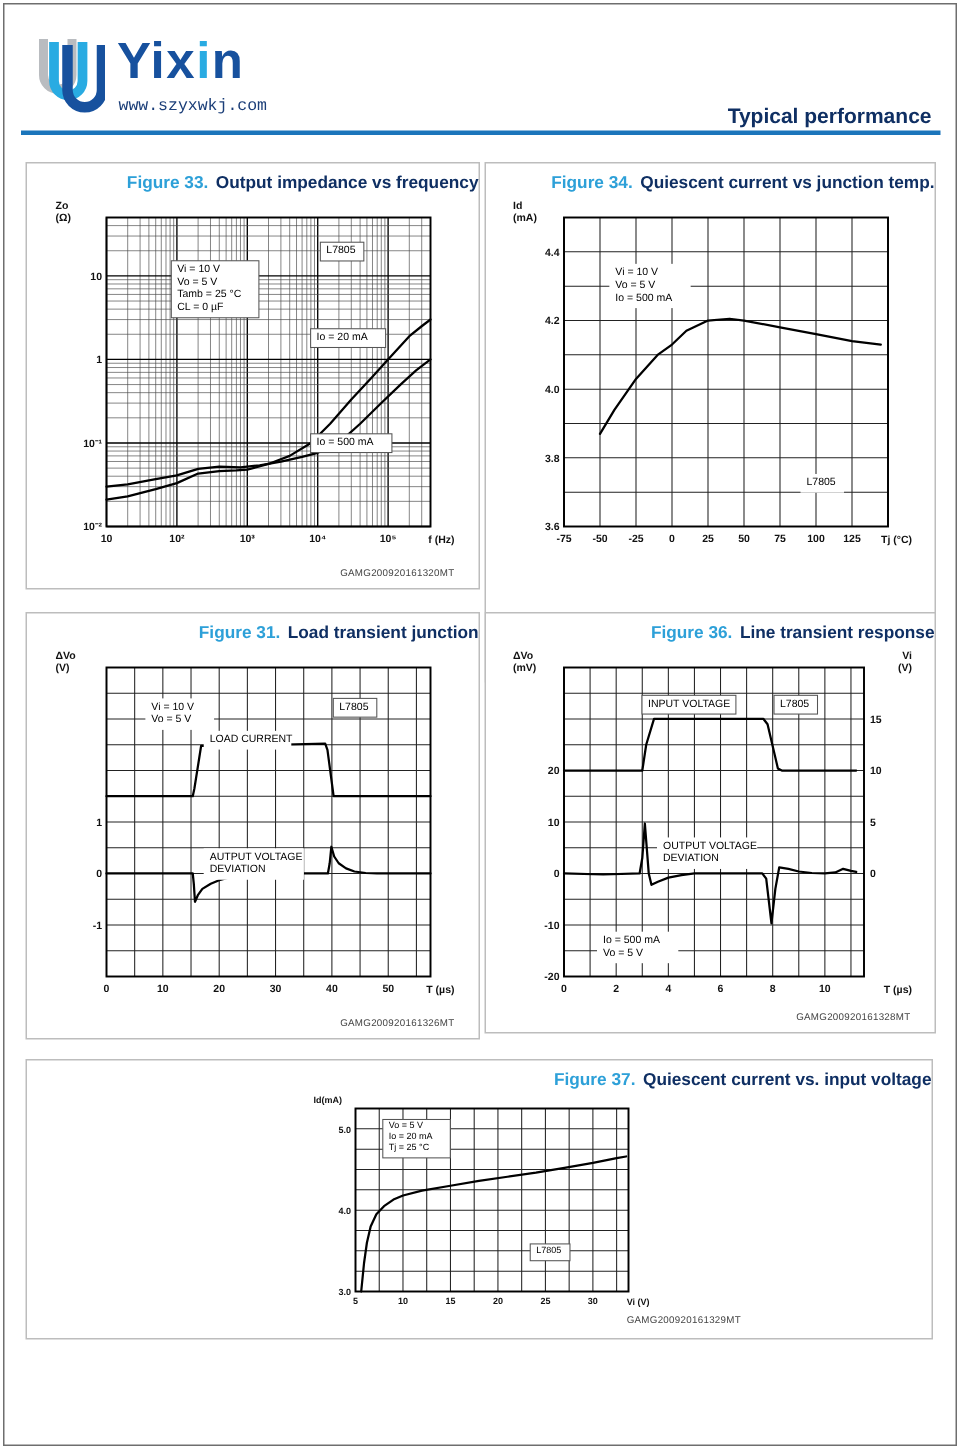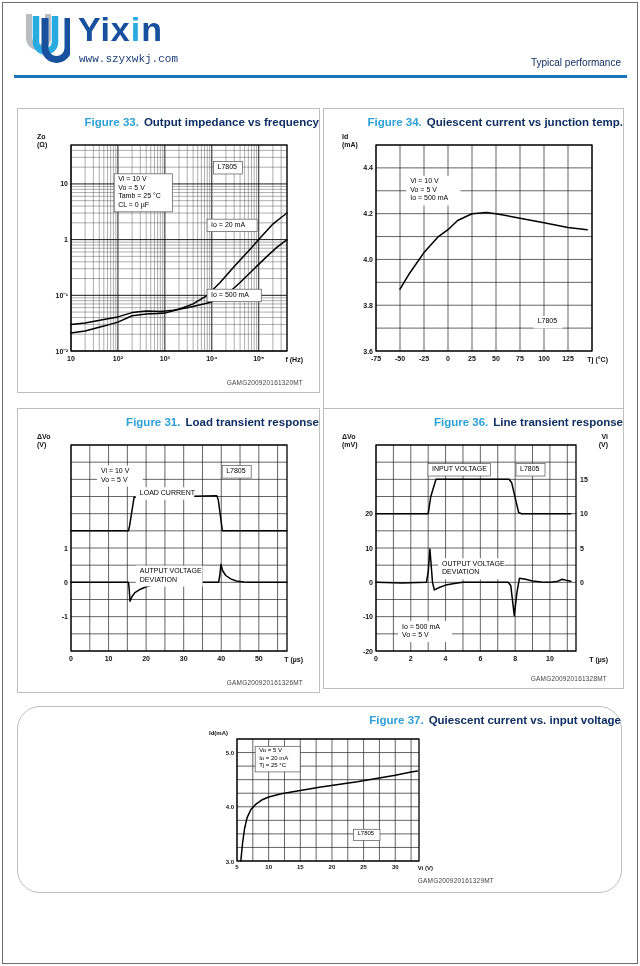--- a/index.html
+++ b/index.html
@@ -1,36 +1,36 @@
 <!DOCTYPE html>
 <html><head>
 <meta charset="utf-8">
 <style>
   * { margin:0; padding:0; box-sizing:border-box; }
   html,body { width:640px; height:966px; background:#ffffff; overflow:hidden;
     font-family:"Liberation Sans", sans-serif; position:relative; }
   .page-frame { position:absolute; inset:2px; border:1px solid #6e6e6e; pointer-events:none; }
 
   
-  .header { position:absolute; left:0; top:0; width:636px; height:92px; }
+  .header { position:absolute; left:0; top:12px; width:636px; height:92px; }
   .logo-mark { position:absolute; left:24px; top:12px; }
   .brand { position:absolute; left:78px; top:10px; font-size:34px; font-weight:bold; letter-spacing:1px; }
   .brand .b1, .brand .b2 { color:#17519e; }
   .brand .acc { color:#29abe2; }
   .website { position:absolute; left:79px; top:53px; font-size:11px; color:#1b3e78;font-family:Liberation Mono, monospace; }
-  .section-label { position:absolute; right:15px; top:57px; font-size:10px; font-weight:normal; color:#0f2f63; }
+  .section-label { position:absolute; right:15px; top:57px; font-size:14px; font-weight:bold; color:#0f2f63; }
   .blue-rule { position:absolute; left:14px; top:75px; width:613px; height:3px; background:#1b75bb; }
 
   
   .panel { position:absolute; background:#fff; border:1px solid #bdbdbd; }
   #p33 { left:17px; top:108px; width:303px; height:285px; }
   #p34 { left:323px; top:108px; width:301px; height:347px; }
   #p35 { left:17px; top:408px; width:303px; height:285px; }
   #p36 { left:323px; top:408px; width:301px; height:281px; }
-  #p37 { left:17px; top:706px; width:605px; height:187px;border-radius:23px; }
+  #p37 { left:17px; top:706px; width:605px; height:187px; }
 
   .fig-title { text-align:right; font-size:11.5px; font-weight:bold; padding-top:7px; }
   .fig-label { color:#2da0d8; margin-right:5px; }
   .fig-name  { color:#0f2f63; }
   svg.chart { display:block; margin:3px auto 0 auto; }
   .fig-code { position:absolute; right:16px; bottom:6px; font-size:6.5px; color:#444; letter-spacing:.2px; }
   #p37 .fig-code { right:127px; bottom:8px; }
 </style>
 </head>
 <body>
@@ -219,21 +219,21 @@
         <text x="270" y="231" text-anchor="end">Tj (°C)</text>
         <text x="4" y="8" text-anchor="start">Id</text>
         <text x="4" y="16" text-anchor="start">(mA)</text>
       </g>
     </svg>
   <div class="fig-code">GAMG200920161321MT</div>
 </section>
 
 <section class="panel" id="p35">
   <h3 class="fig-title">
-    <span class="fig-label">Figure 31.</span><span class="fig-name">Load transient response</span>
+    <span class="fig-label">Figure 31.</span><span class="fig-name">Load transient junction</span>
   </h3>
   <svg id="fig35" class="chart" width="272" height="250">
       <g>
         <line x1="38" x2="38" y1="14" y2="220" stroke="#222" stroke-width="0.7"></line>
         <line x1="56.78260869565217" x2="56.78260869565217" y1="14" y2="220" stroke="#222" stroke-width="0.7"></line>
         <line x1="75.56521739130434" x2="75.56521739130434" y1="14" y2="220" stroke="#222" stroke-width="0.7"></line>
         <line x1="94.34782608695653" x2="94.34782608695653" y1="14" y2="220" stroke="#222" stroke-width="0.7"></line>
         <line x1="113.13043478260869" x2="113.13043478260869" y1="14" y2="220" stroke="#222" stroke-width="0.7"></line>
         <line x1="131.91304347826087" x2="131.91304347826087" y1="14" y2="220" stroke="#222" stroke-width="0.7"></line>
         <line x1="150.69565217391306" x2="150.69565217391306" y1="14" y2="220" stroke="#222" stroke-width="0.7"></line>

